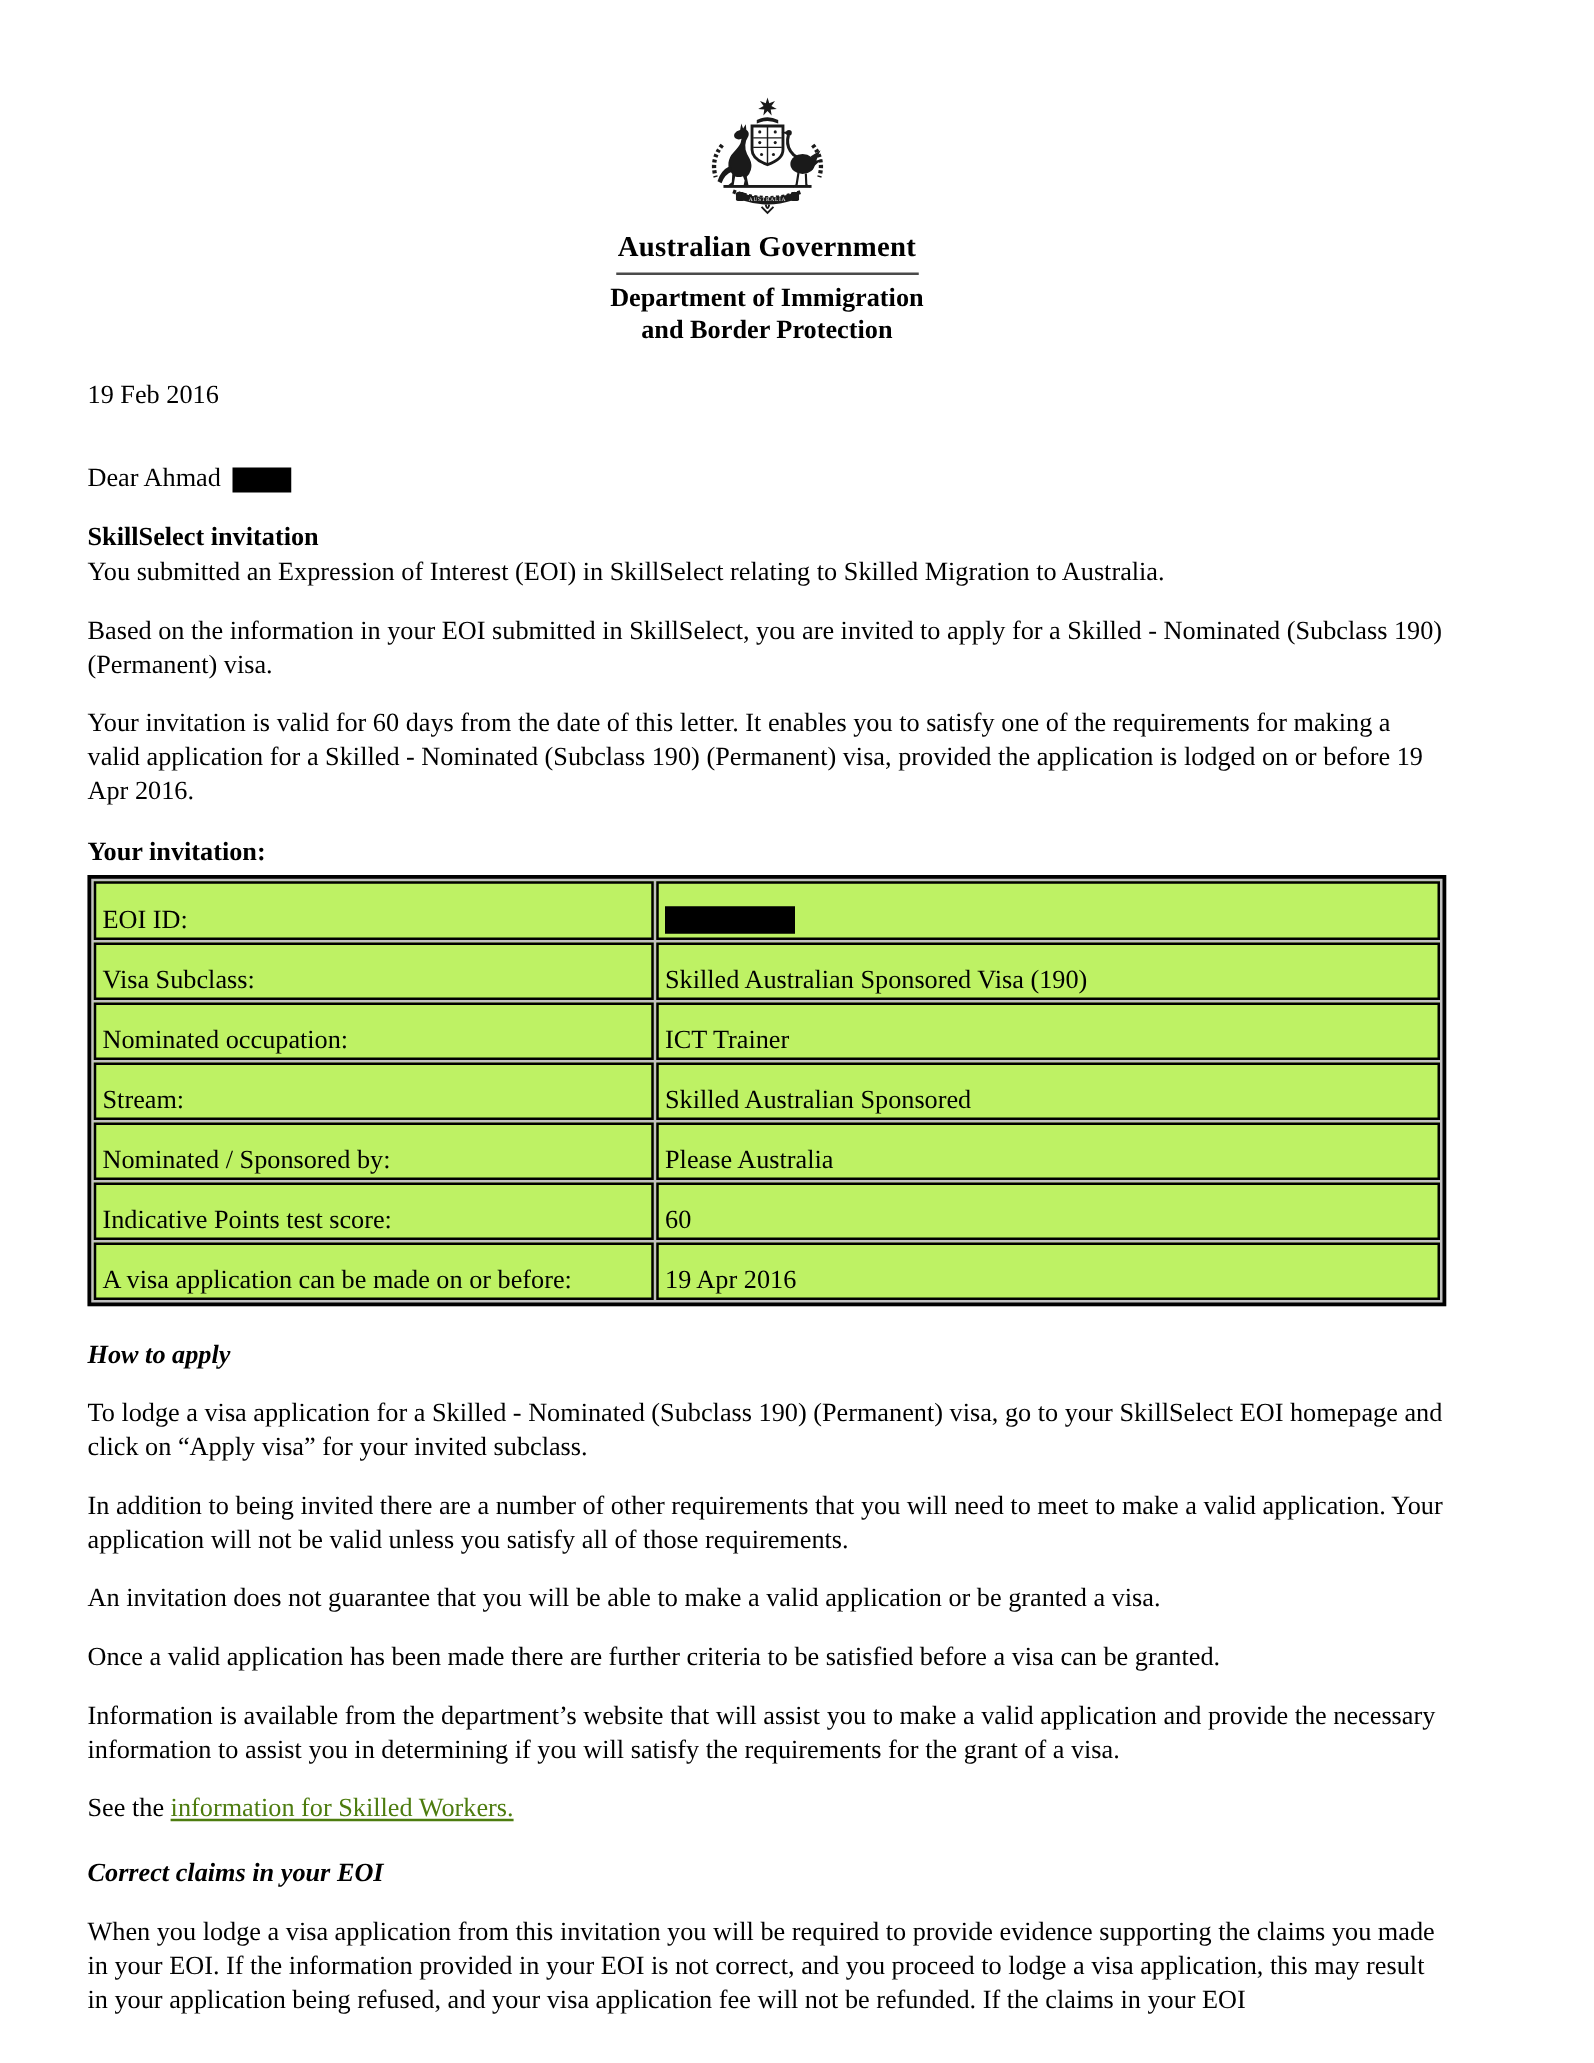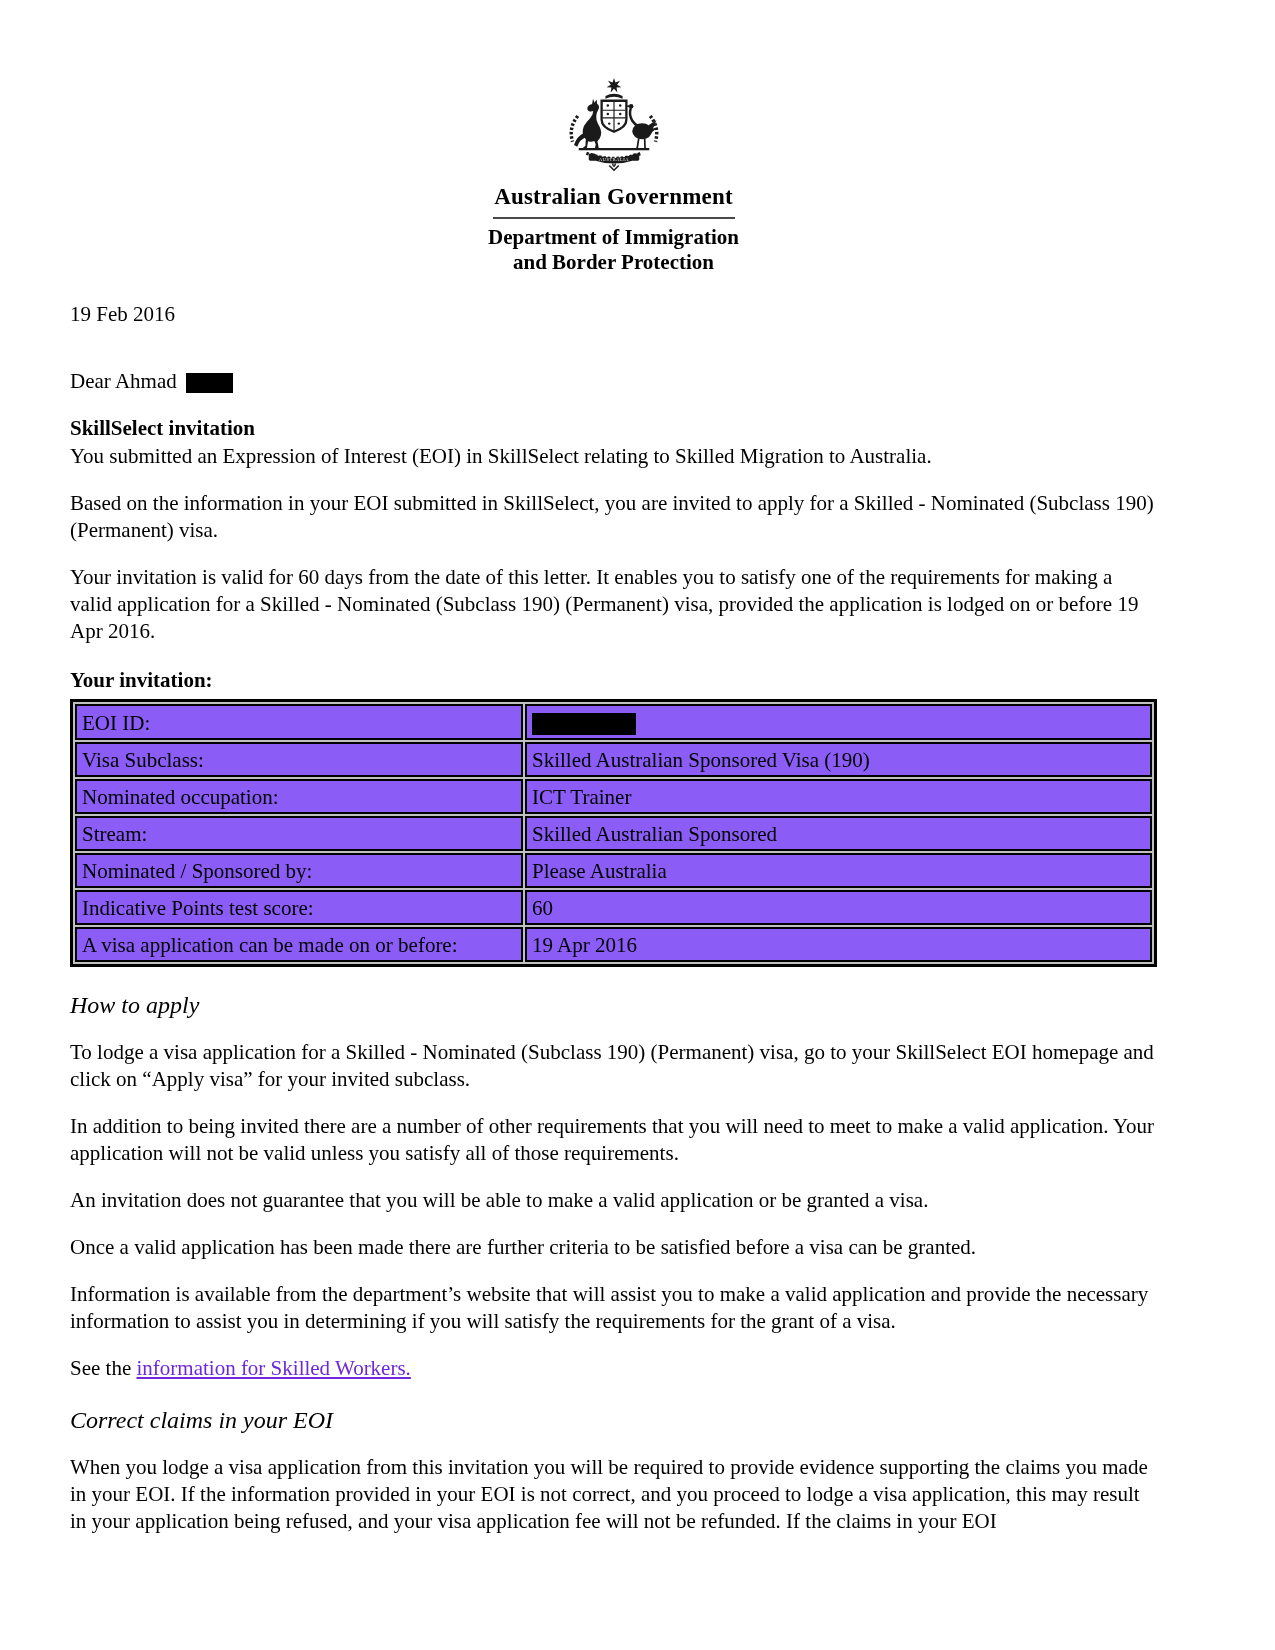--- a/index.html
+++ b/index.html
@@ -14,41 +14,41 @@
   .crest{display:inline-block;line-height:0;}
   .gov-name{font-size:23px;font-weight:bold;margin-top:4px;letter-spacing:.2px;}
   .gov-divider{width:242px;height:2px;background:#4a4a4a;margin:7px auto 6px auto;}
   .dept-name{font-size:21px;font-weight:bold;line-height:25px;}
 
   
   .para{font-size:21px;line-height:27px;margin:20px 0 0 0;}
   .date-line{margin-top:26px;}
   .salutation{margin-top:40px;}
   .h-bold{font-size:21px;font-weight:bold;margin:20px 0 0 0;line-height:27px;}
-  .h-bold-italic{font-size:24px;font-weight:normal;font-style:italic;margin:25px 0 0 0;line-height:27px;}
+  .h-bold-italic{font-size:21px;font-weight:bold;font-style:italic;margin:25px 0 0 0;line-height:27px;}
   .para.tight{margin-top:1px;}
 
   .redact{display:inline-block;background:#000;}
   .redact-name{width:47px;height:20px;margin-left:9px;vertical-align:text-bottom;}
   .redact-eoi{width:104px;height:22px;vertical-align:middle;}
 
   
   .inv-heading{margin-top:22px;margin-bottom:5px;}
   table.inv{
     width:1087px;border-collapse:separate;border-spacing:2px;
     border:3px solid #000;background:#c0c0c0;table-layout:fixed;
   }
   table.inv td{
-    border:2px solid #000;background:#8b5cf6;
-    font-size:21px;line-height:24px;padding:4px 5px 3px 5px;
+    border:2px solid #000;background:#bef264;
+    font-size:21px;line-height:24px;padding:15px 5px 3px 5px;
     overflow:hidden;white-space:nowrap;
   }
   td.lbl{width:434px;}
 
-  a.doc-link{color:#6d28d9;text-decoration:underline;cursor:pointer;}
+  a.doc-link{color:#4d7c0f;text-decoration:underline;cursor:pointer;}
 </style>
 </head>
 <body>
 
 <div class="page">
 
   <div class="letterhead">
     <span class="crest">
       <svg width="124" height="100" viewBox="0 0 130 105" xmlns="http://www.w3.org/2000/svg">
         <g fill="#1a1a1a" stroke="none">

